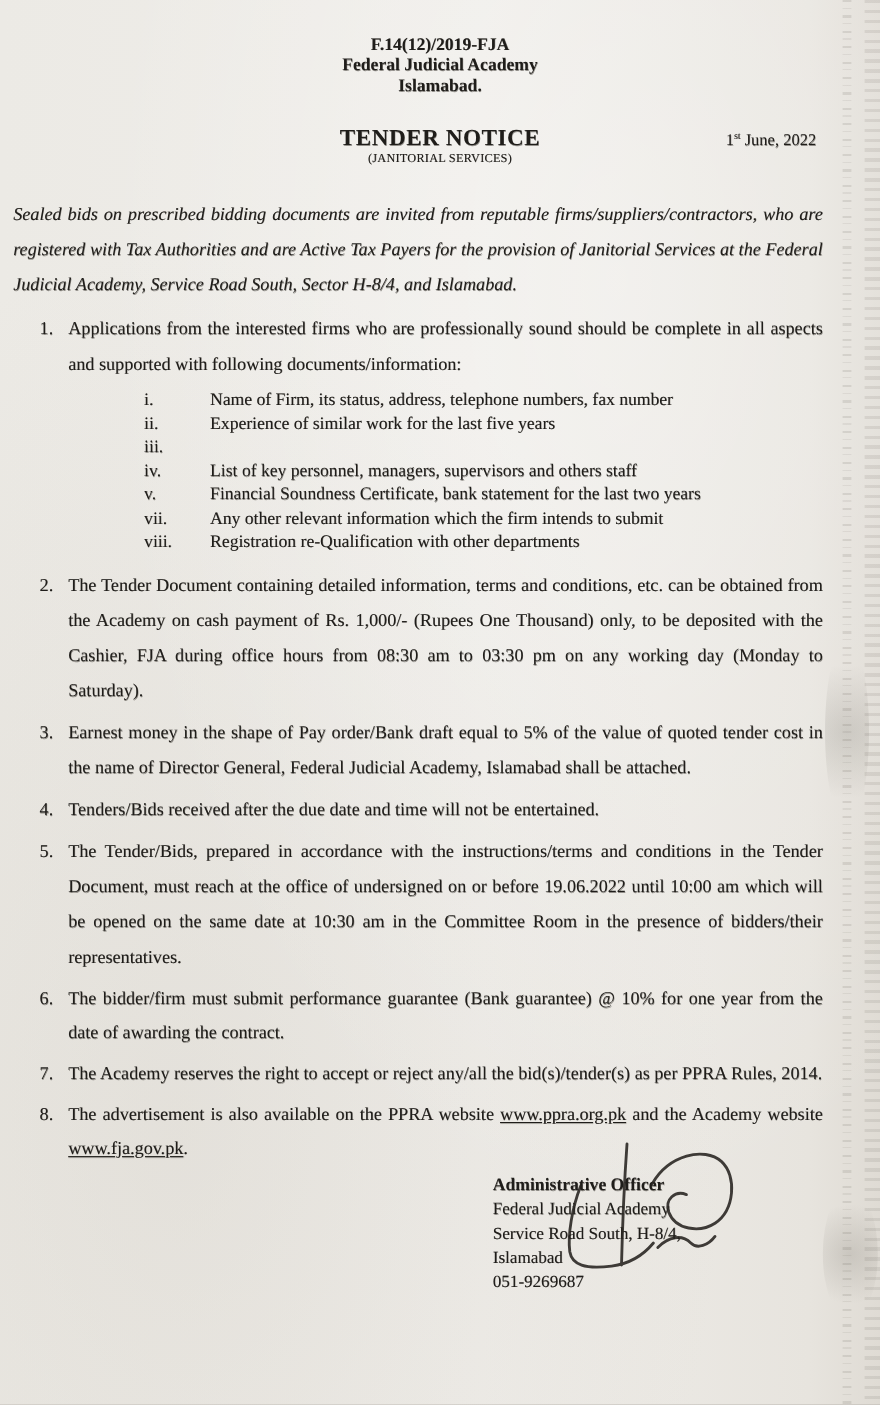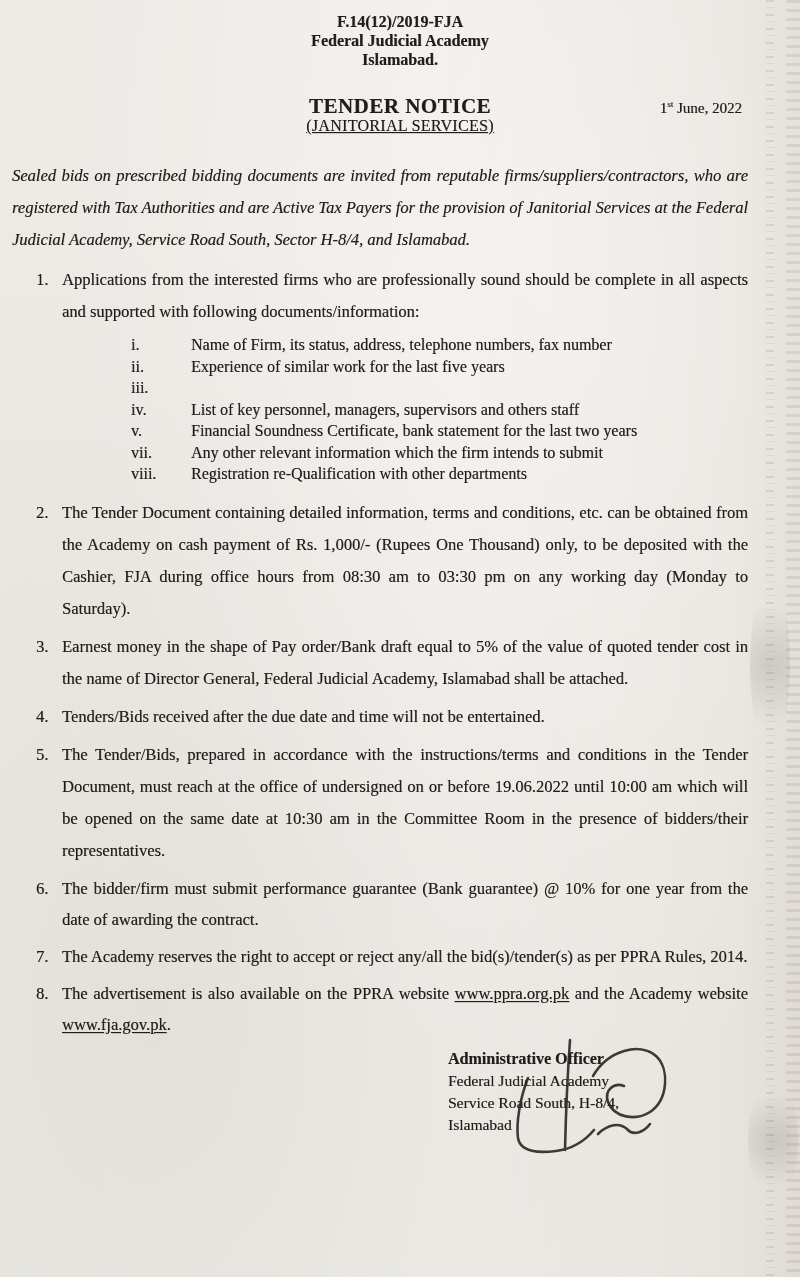--- a/index.html
+++ b/index.html
@@ -32,24 +32,24 @@
     background:repeating-linear-gradient(180deg,
       rgba(100,94,85,0.12) 0 3px, rgba(0,0,0,0) 3px 9px);
     filter:blur(0.6px);
   }
   .smudge{
     position:absolute;border-radius:50%;
     background:radial-gradient(circle, rgba(90,85,76,0.18), rgba(90,85,76,0) 70%);
   }
   .txt{ text-shadow:0.4px 0.4px 0.5px rgba(30,26,20,0.45); }
 
-  .header{ text-align:center; padding-top:12px; font-weight:bold; font-size:16px; line-height:19px; }
+  .header{ text-align:center; padding-top:31px; font-weight:bold; font-size:16px; line-height:19px; }
   .title-row{ position:relative; margin-top:26px; text-align:center; }
   .doc-title{ font-weight:bold; font-size:21px; letter-spacing:0.5px; line-height:22px; }
-  .doc-subtitle{ font-size:16px; line-height:17px; letter-spacing:0.3px;text-decoration:underline; }
+  .doc-subtitle{ font-size:11px; line-height:17px; letter-spacing:0.3px; }
   .doc-date{ position:absolute; right:58px; top:4px; font-size:15px; font-weight:normal; }
   .doc-date sup{ font-size:9px; }
 
   .intro{
     margin:26px 52px 0 12px;
     font-size:16.5px; line-height:32px;
     text-align:justify; text-justify:inter-word;font-style:italic;
   }
   .list{ margin:8px 52px 0 36px; }
   .list-item{ display:flex; margin-top:6px; font-size:16.5px; line-height:32px; }
@@ -169,20 +169,21 @@
       <span class="itext txt"><span>The advertisement is also available on the PPRA website </span><span class="link">www.ppra.org.pk</span><span>  and the Academy website </span><span class="link">www.fja.gov.pk</span><span>.</span></span>
     </div>
 
   </div>
 
   <div class="sig-block txt">
     <div class="sig-title">Administrative Officer</div>
     <div>Federal Judicial Academy</div>
     <div>Service Road South, H-8/4,</div>
     <div>Islamabad</div>
+    <div>051-9269687</div>
   </div>
 
   <svg class="scribble" width="190" height="140" viewBox="0 0 190 140">
     <g fill="none" stroke="#26231f" stroke-width="2.6" stroke-linecap="round" opacity="0.88">
       <path d="M72,2 C70,30 68,70 67,112"></path>
       <path d="M95,38 C110,12 142,4 158,18 C172,31 170,62 152,74 C138,83 116,80 110,64 C106,52 116,44 126,48"></path>
       <path d="M30,40 C22,60 18,85 20,100 C22,112 34,116 58,113 C74,111 86,104 96,92"></path>
       <path d="M100,96 C110,86 122,84 130,92 C136,98 146,94 152,86"></path>
     </g>
   </svg>

